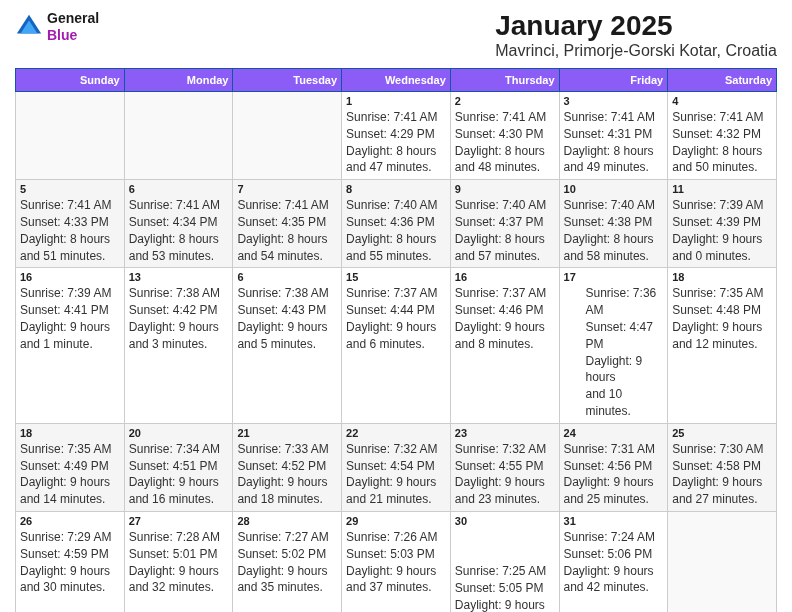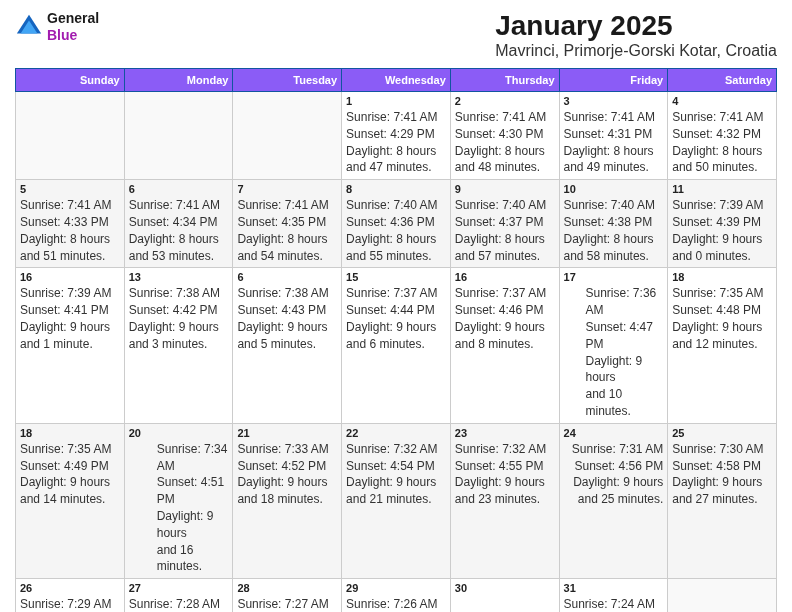--- a/index.html
+++ b/index.html
@@ -263,21 +263,21 @@
         <tr class="row-alt">
           <td>
             <div class="day-num">18</div>
             <div class="cell-text" style="white-space: pre-line;">Sunrise: 7:35 AM
 Sunset: 4:49 PM
 Daylight: 9 hours
 and 14 minutes.</div>
           </td>
           <td>
             <div class="day-num">20</div>
-            <div class="cell-text" style="white-space: pre-line; margin-left: 28px;">Sunrise: 7:34 AM
+            <div class="cell-text" style="white-space: pre-line;">Sunrise: 7:34 AM
 Sunset: 4:51 PM
 Daylight: 9 hours
 and 16 minutes.</div>
           </td>
           <td>
             <div class="day-num">21</div>
             <div class="cell-text" style="white-space: pre-line;">Sunrise: 7:33 AM
 Sunset: 4:52 PM
 Daylight: 9 hours
 and 18 minutes.</div>
@@ -291,21 +291,21 @@
           </td>
           <td>
             <div class="day-num">23</div>
             <div class="cell-text" style="white-space: pre-line;">Sunrise: 7:32 AM
 Sunset: 4:55 PM
 Daylight: 9 hours
 and 23 minutes.</div>
           </td>
           <td>
             <div class="day-num">24</div>
-            <div class="cell-text" style="white-space: pre-line; text-align: right;">Sunrise: 7:31 AM
+            <div class="cell-text" style="white-space: pre-line;">Sunrise: 7:31 AM
 Sunset: 4:56 PM
 Daylight: 9 hours
 and 25 minutes.</div>
           </td>
           <td>
             <div class="day-num">25</div>
             <div class="cell-text" style="white-space: pre-line;">Sunrise: 7:30 AM
 Sunset: 4:58 PM
 Daylight: 9 hours
 and 27 minutes.</div>

